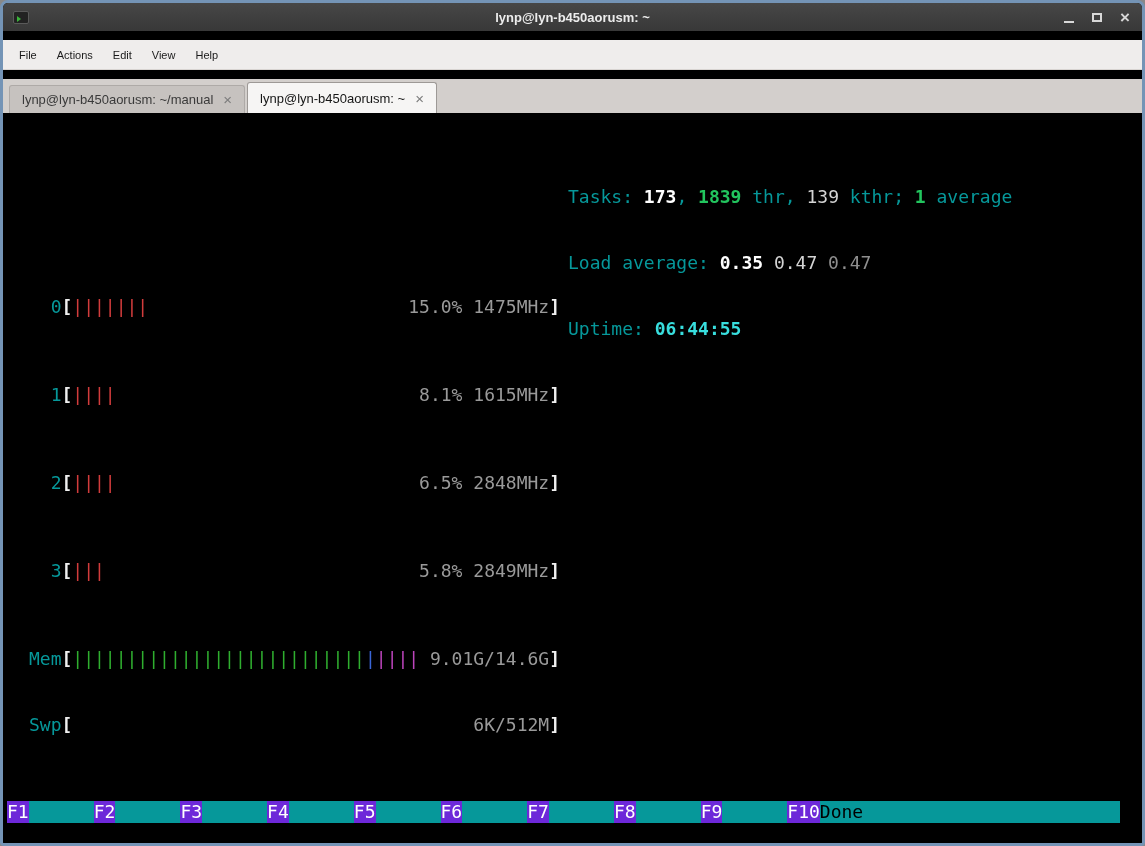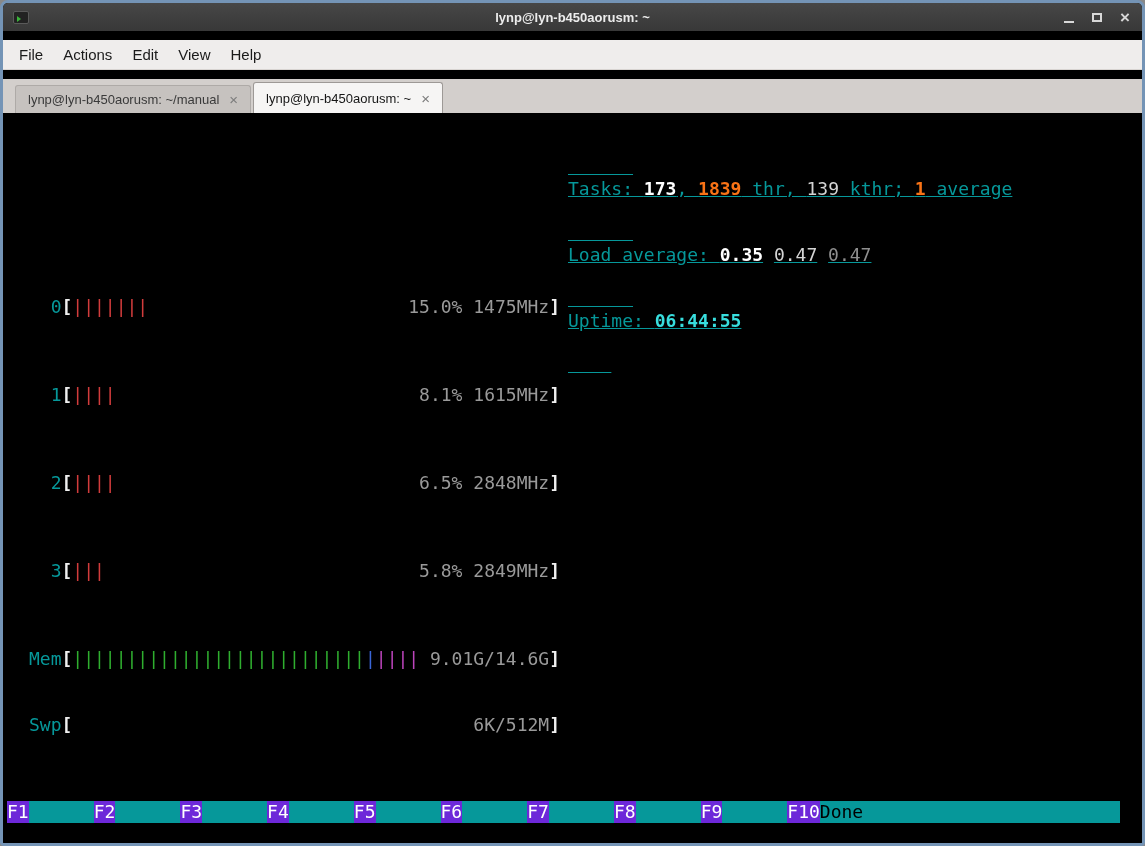--- a/index.html
+++ b/index.html
@@ -41,31 +41,31 @@
   .wc-min { width: 10px; height: 2px; background: #d8d8d8; margin-top: 9px; }
   .wc-max { width: 10px; height: 9px; border: 2px solid #d8d8d8; }
   .wc-close { color: #d8d8d8; font-size: 17px; line-height: 17px; font-weight: bold; }
 
   
   .menubar {
     height: 30px; flex: none;
     background: #efedec;
     display: flex; align-items: center;
     padding-left: 6px;
-    font-size: 15px; color: #1a1a1a;
+    font-size: 11px; color: #1a1a1a;
     border-bottom: 1px solid #d8d4d1;
   }
   .menu-item { padding: 5px 10px; }
 
   
   .tabbar {
     height: 34px; flex: none;
     background: #d3cfcc;
     display: flex; align-items: flex-end;
-    padding: 0 12px; gap: 2px;
+    padding: 0 6px; gap: 2px;
   }
   .tab {
     height: 28px;
     display: flex; align-items: center; gap: 10px;
     padding: 0 12px;
     font-size: 13px; color: #3a3a3a;
     background: #c6c2bf;
     border: 1px solid #aeaaa7; border-bottom: none;
     border-radius: 3px 3px 0 0;
     white-space: nowrap;
@@ -98,25 +98,25 @@
   .m-label { width: 3ch; text-align: right; color: #06989a; flex: none; }
   .brk { color: #f0f0f0; font-weight: bold; flex: none; }
   .bar { flex: 1; display: flex; justify-content: space-between; overflow: hidden; }
   .m-val { color: #9a9a9a; }
   .p-red { color: #d23c3c; }
   .p-green { color: #2fae2f; }
   .p-blue { color: #3a66d8; }
   .p-magenta { color: #bb44bb; }
 
   
-  .info-block { position: absolute; top: 12px; left: 565px; text-decoration: underline; }
+  .info-block { position: absolute; top: 20px; left: 565px; }
   .lbl { color: #06989a; }
   .b-white { color: #ffffff; font-weight: bold; }
   .white { color: #d4d4d4; }
-  .b-green { color: #f97316; font-weight: bold; }
+  .b-green { color: #22c55e; font-weight: bold; }
   .gray { color: #8f8f8f; }
   .b-cyan { color: #38dede; font-weight: bold; }
   .ml1 { margin-left: 1ch; }
 
   
   .fnbar {
     position: absolute; left: 4px; right: 22px; bottom: 20px;
     height: 22px; display: flex;
   }
   .fn-key { color: #ffffff; background: #6d28d9; flex: none; }

